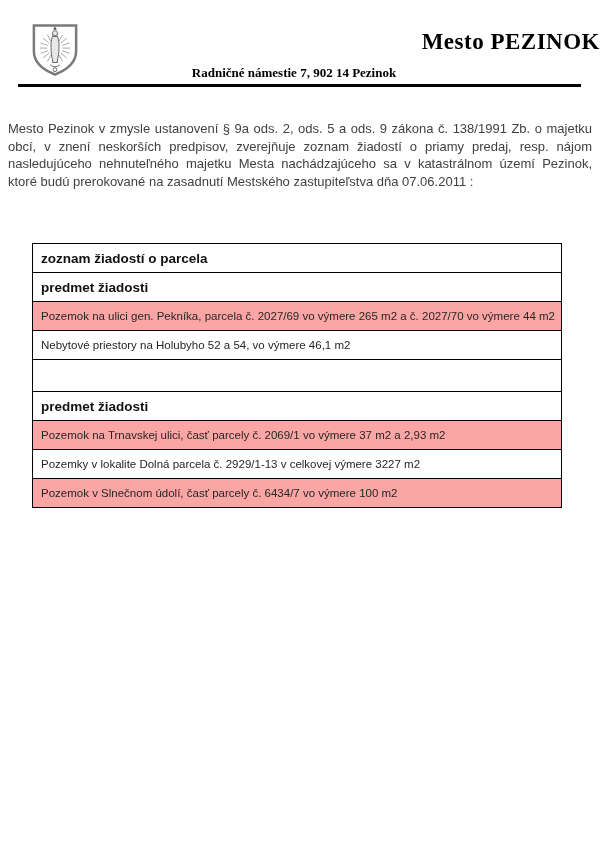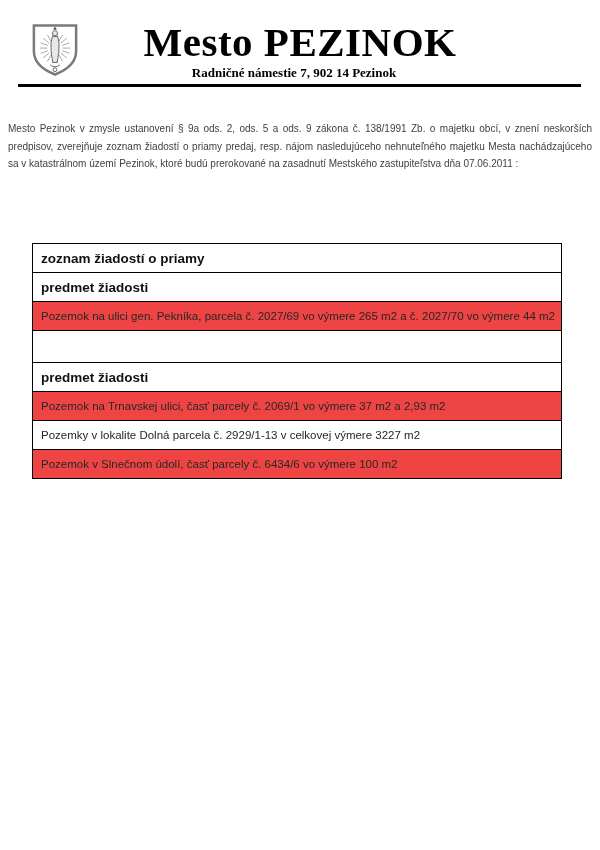--- a/index.html
+++ b/index.html
@@ -22,24 +22,24 @@
     left: 31px;
     top: 21px;
     width: 48px;
     height: 58px;
   }
   .org-title {
     position: absolute;
     left: 0;
     top: 22px;
     width: 600px;
-    text-align: center;
+    text-align: right;
     font-family: "Liberation Serif", serif;
     font-weight: bold;
-    font-size: 41px;
+    font-size: 23px;
     line-height: 40px;
     color: #000000;
     letter-spacing: 0.5px;
     margin: 0;
   }
   .org-address {
     position: absolute;
     left: 0;
     top: 65px;
     width: 588px;
@@ -58,21 +58,21 @@
     height: 3px;
     background: #000000;
   }
 
   
   .intro {
     position: absolute;
     left: 8px;
     top: 120px;
     width: 584px;
-    font-size: 10px;
+    font-size: 13px;
     line-height: 17.5px;
     color: #414141;
     text-align: justify;
   }
 
   
   .listing {
     position: absolute;
     left: 32px;
     top: 243px;
@@ -89,21 +89,21 @@
     vertical-align: middle;
     white-space: nowrap;
     overflow: hidden;
   }
   .listing td.section-title,
   .listing td.col-header {
     font-size: 13.5px;
     font-weight: bold;
     color: #111111;
   }
-  .listing td.shaded { background: #ef4444; }
+  .listing td.shaded { background: #fca5a5; }
   .listing td.spacer { height: 31px; }
 </style>
 </head>
 <body>
 
 <div class="page">
 
   <svg class="crest" viewBox="0 0 50 56" xmlns="http://www.w3.org/2000/svg">
 
     <path d="M3,2.5 H47 V29 Q47,45 25,53.5 Q3,45 3,29 Z" fill="#ffffff" stroke="#7a7a7a" stroke-width="2.6"></path>
@@ -125,39 +125,42 @@
 
   <h1 class="org-title">Mesto PEZINOK</h1>
   <div class="org-address">Radničné námestie 7, 902 14 Pezinok</div>
   <div class="head-rule"></div>
 
   <div class="intro">Mesto Pezinok v zmysle ustanovení § 9a ods. 2, ods. 5 a ods. 9 zákona č. 138/1991 Zb. o majetku obcí, v znení neskorších predpisov, zverejňuje zoznam žiadostí o priamy predaj, resp. nájom nasledujúceho nehnuteľného majetku Mesta nachádzajúceho sa v katastrálnom území Pezinok, ktoré budú prerokované na zasadnutí Mestského zastupiteľstva dňa 07.06.2011 :</div>
 
   <table class="listing">
     <tbody>
       <tr>
-        <td class="section-title">zoznam žiadostí o priamy</td>
+        <td class="section-title">zoznam žiadostí o parcela</td>
       </tr>
       <tr>
         <td class="col-header">predmet žiadosti</td>
       </tr>
       <tr>
         <td class="shaded">Pozemok na ulici gen. Pekníka, parcela č. 2027/69 vo výmere 265 m2 a č. 2027/70 vo výmere 44 m2</td>
+      </tr>
+      <tr>
+        <td>Nebytové priestory na Holubyho 52 a 54, vo výmere 46,1 m2</td>
       </tr>
       <tr>
         <td class="spacer"></td>
       </tr>
       <tr>
         <td class="col-header">predmet žiadosti</td>
       </tr>
       <tr>
         <td class="shaded">Pozemok na Trnavskej ulici, časť parcely č. 2069/1 vo výmere 37 m2 a 2,93 m2</td>
       </tr>
       <tr>
         <td>Pozemky v lokalite Dolná parcela č. 2929/1-13 v celkovej výmere 3227 m2</td>
       </tr>
       <tr>
-        <td class="shaded">Pozemok v Slnečnom údolí, časť parcely č. 6434/6 vo výmere 100 m2</td>
+        <td class="shaded">Pozemok v Slnečnom údolí, časť parcely č. 6434/7 vo výmere 100 m2</td>
       </tr>
     </tbody>
   </table>
 
 </div>
 
 </body></html>

